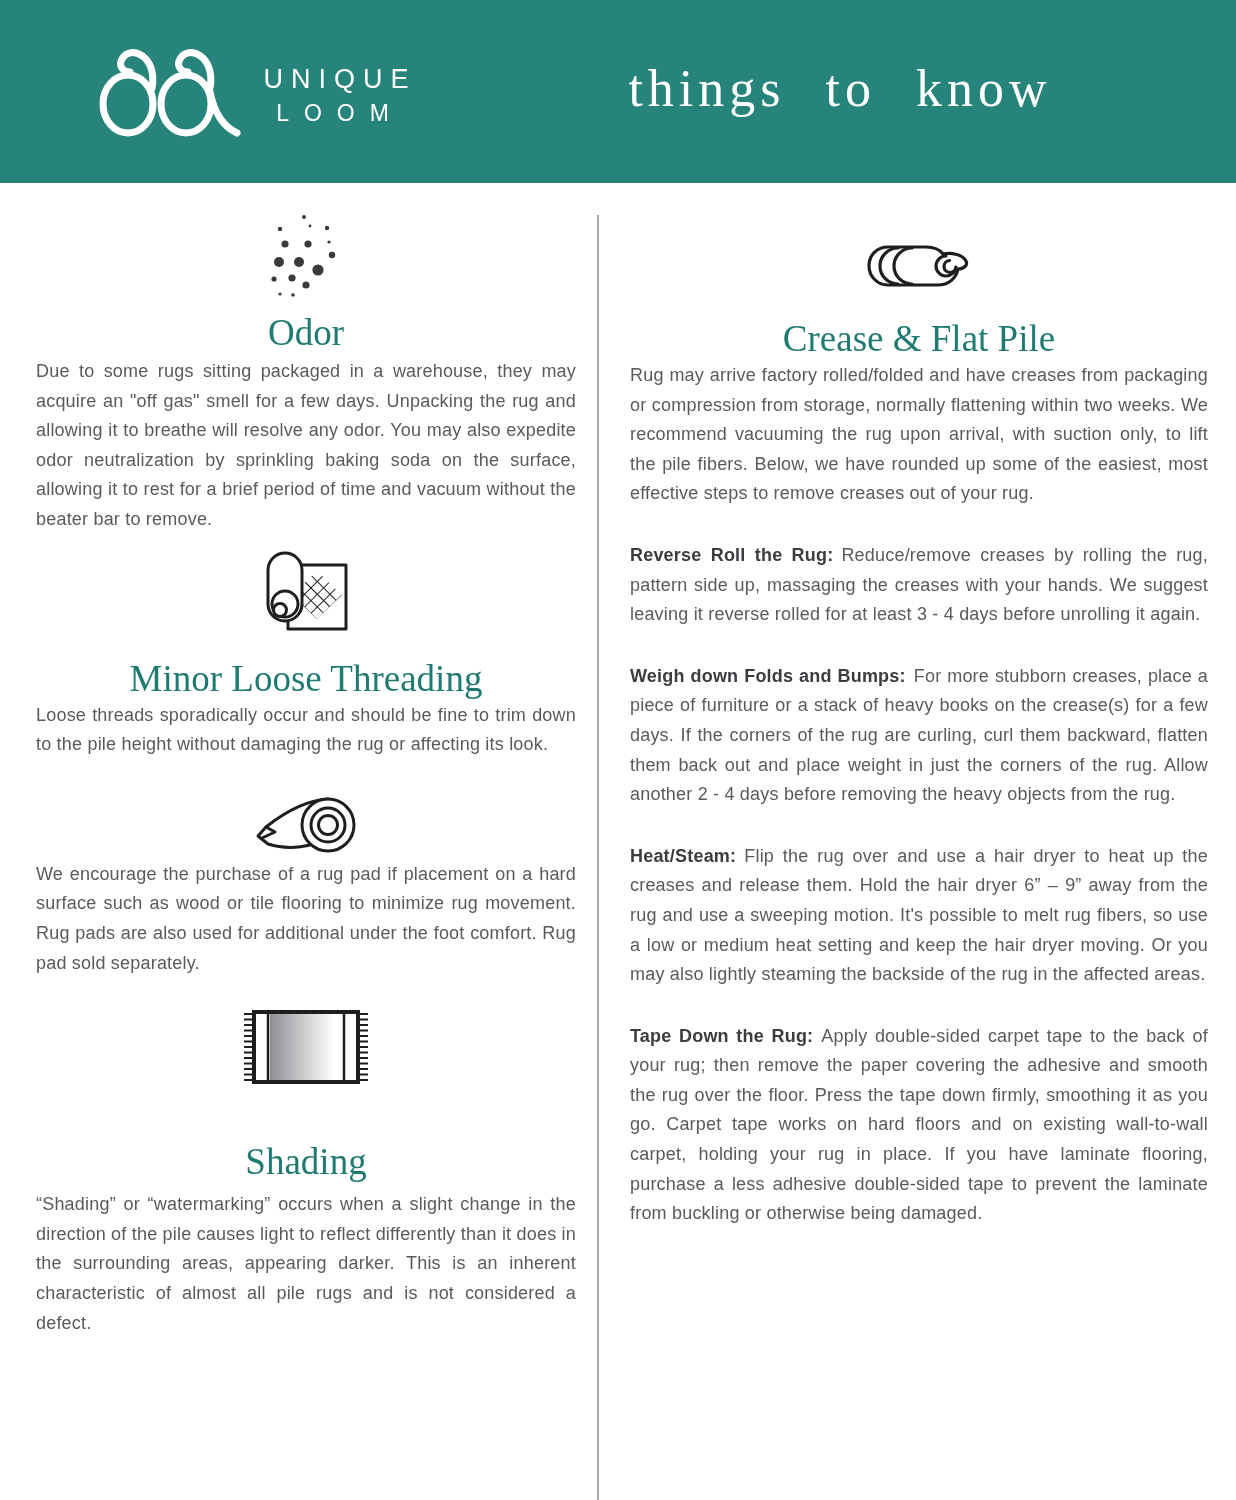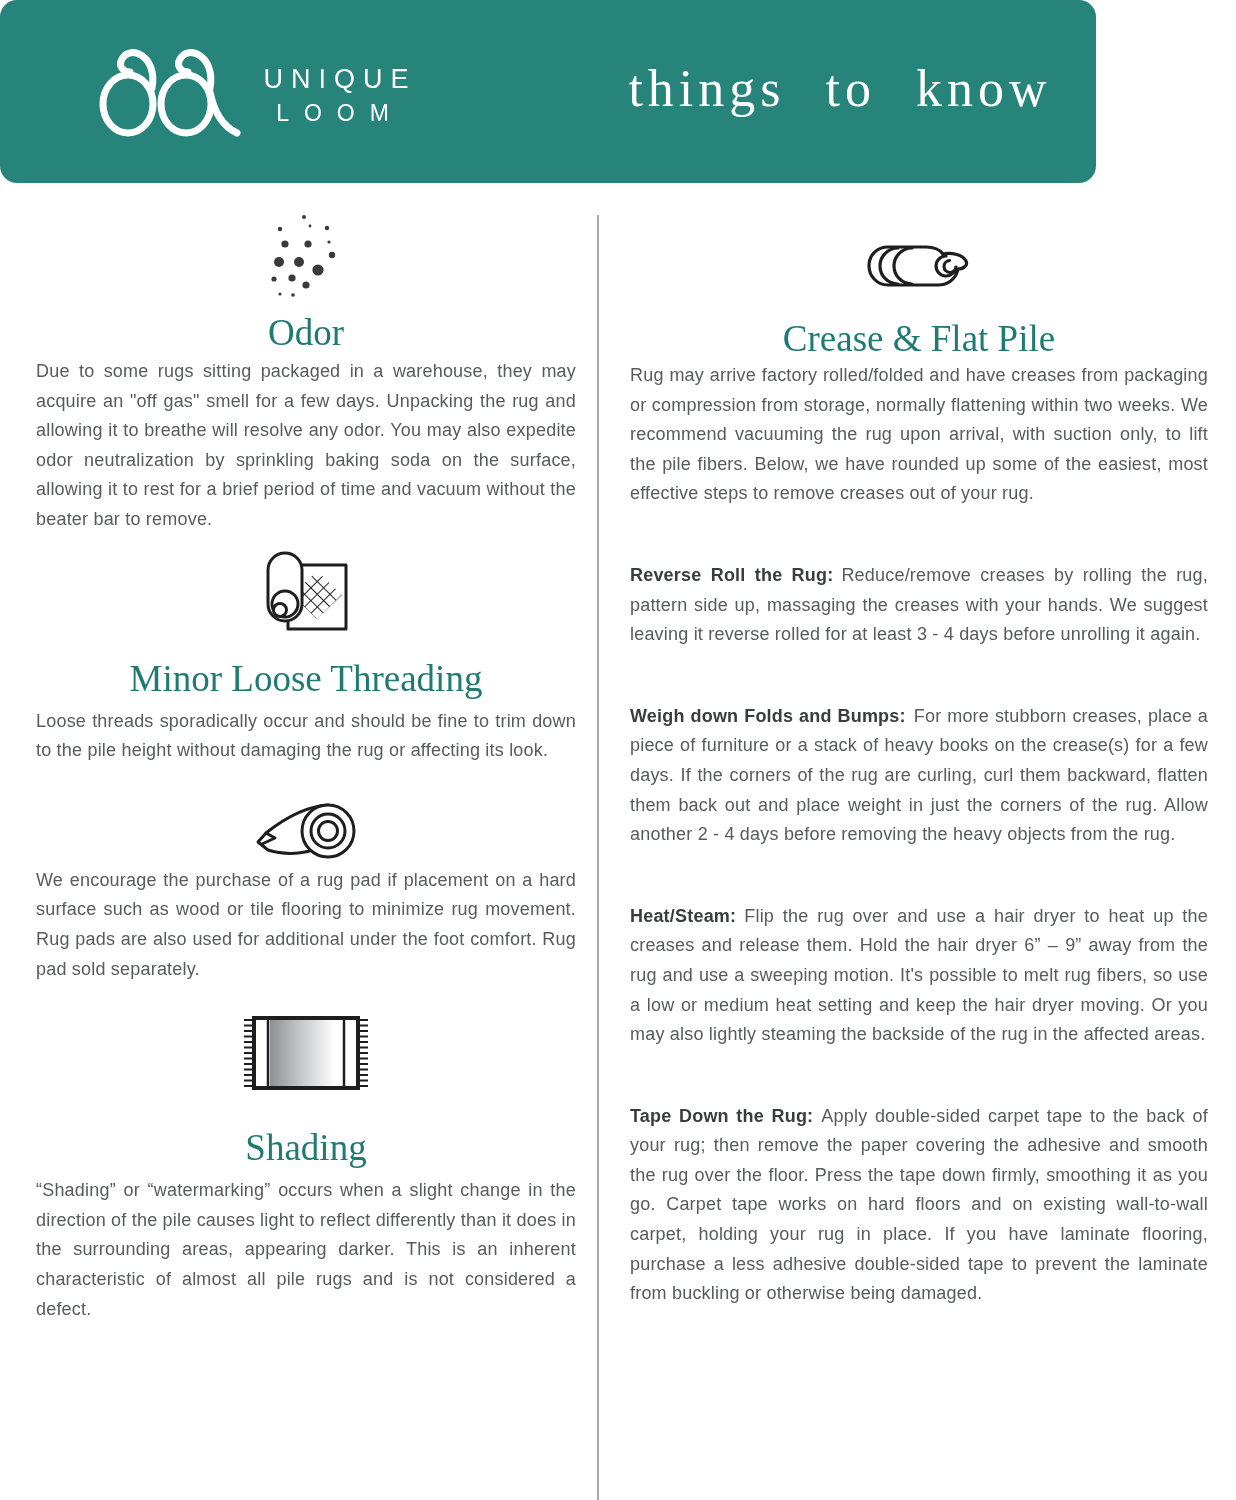--- a/index.html
+++ b/index.html
@@ -15,23 +15,22 @@
   .page{
     position:relative;
     width:1236px;height:1500px;
     margin:0 auto;
     background:#fff;
     overflow:hidden;
     font-family:"Liberation Sans",sans-serif;
   }
   
   .header{
-    position:absolute;left:0;top:0;width:1096px;height:183px;
+    position:absolute;left:0;top:0;width:1236px;height:183px;
     background:var(--header-bg);
-    border-radius:17px;
   }
   .logo-mark{position:absolute;left:94px;top:36px;width:150px;height:110px;}
   .brand{
     position:absolute;left:240px;top:62px;width:200px;
     color:#fff;text-align:center;
   }
   .brand-line1{font-size:27px;letter-spacing:8px;line-height:34px;font-weight:400;}
   .brand-line2{font-size:23px;letter-spacing:15px;line-height:34px;font-weight:400;}
   .header-title{
     position:absolute;left:468px;top:38px;width:744px;
@@ -54,34 +53,34 @@
     font-size:37px;line-height:44px;
     color:var(--heading-teal);
     text-align:center;font-weight:400;
   }
   .body{
     font-size:18px;line-height:29.6px;
     text-align:justify;
     color:var(--body-text);
     letter-spacing:0.2px;
   }
-  .step{margin-top:52px;}
+  .step{margin-top:32px;}
   .step-label{font-weight:700;color:var(--label-text);margin-right:8px;}
   
   .m-odor-icon{margin-top:30px;}
   .m-odor-title{margin-top:6px;}
   .m-odor-body{margin-top:2px;}
   .m-thread-icon{margin-top:14px;}
   .m-thread-title{margin-top:20px;}
-  .m-thread-body{margin-top:6px;}
+  .m-thread-body{margin-top:0;}
   .m-pad-icon{margin-top:34px;}
   .m-pad-title{margin-top:24px;}
   .m-pad-body{margin-top:4px;}
   .m-shade-icon{margin-top:30px;}
-  .m-shade-title{margin-top:34px;}
+  .m-shade-title{margin-top:54px;}
   .m-shade-body{margin-top:6px;}
   .m-crease-icon{margin-top:58px;}
   .m-crease-title{margin-top:26px;}
   .m-crease-body{}
   svg .ink{stroke:var(--icon-ink);}
   svg .dot{fill:#3a3a3a;}
 </style>
 </head>
 <body>
 

